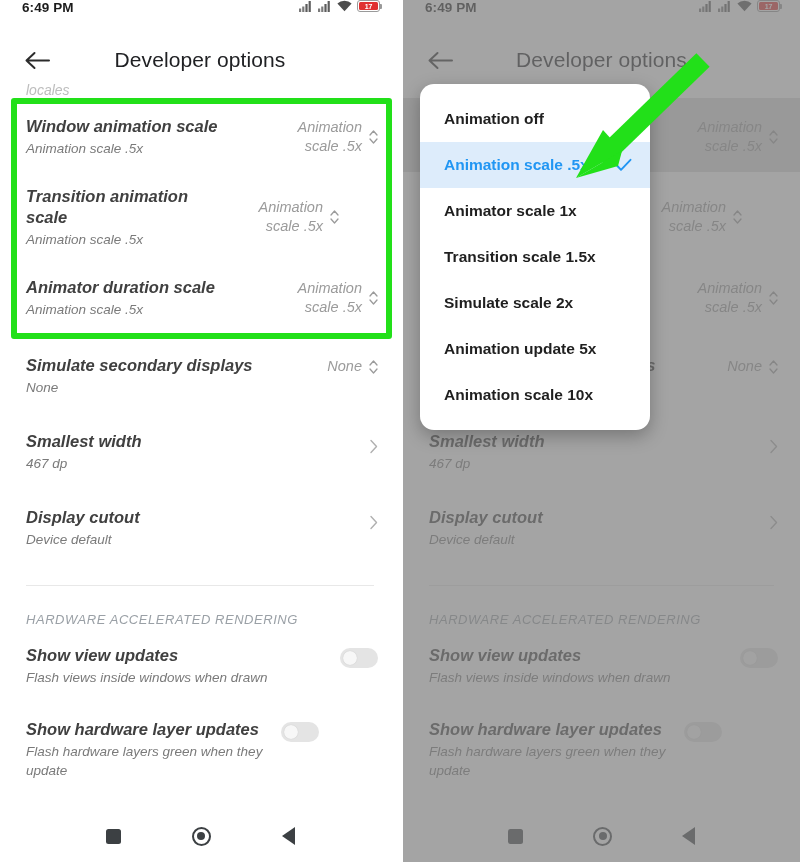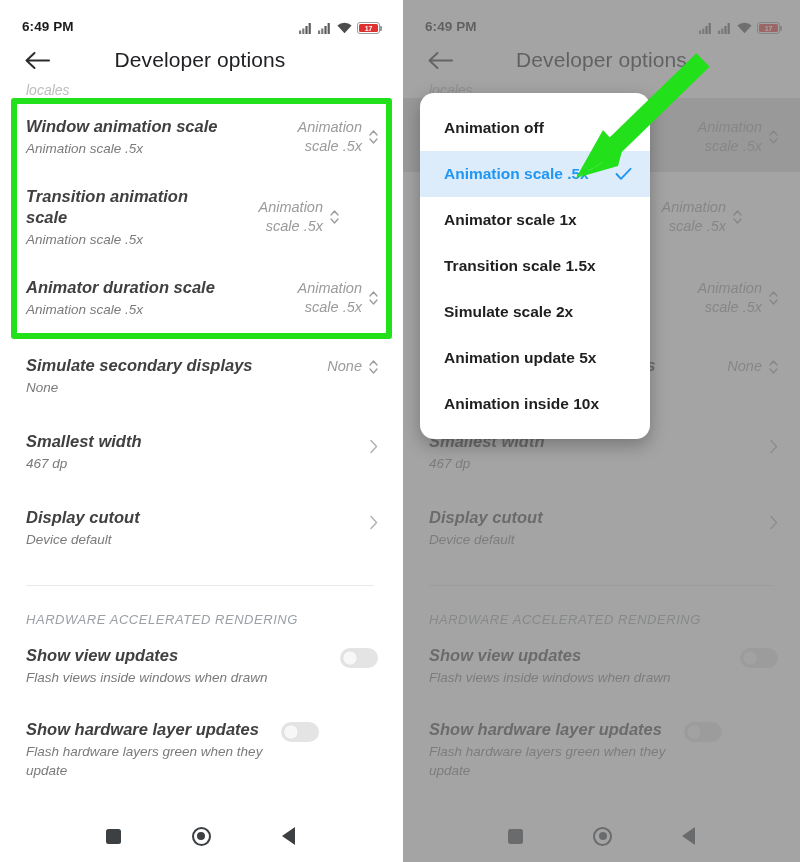--- a/index.html
+++ b/index.html
@@ -24,21 +24,21 @@
   .dimmer {
     position: absolute; inset: 0;
     background: rgba(125,125,125,0.70);
     z-index: 40;
     pointer-events: none;
   }
 
   
   .statusbar {
     height: 34px;
-    display: flex; align-items: flex-end; justify-content: space-between;
+    display: flex; align-items: flex-start; justify-content: space-between;
     padding: 0 20px 0 22px;
   }
   .clock { font-size: 13.5px; font-weight: bold; color: #1b1b1b; letter-spacing: .1px; }
   .status-icons { display: flex; align-items: center; gap: 5px; }
   .sig { display: block; }
   .wifi { display: block; }
   .battery {
     width: 23px; height: 12px;
     border: 1.4px solid #9a9a9a; border-radius: 3px;
     position: relative; display: flex; align-items: center; padding: 1px;
@@ -138,21 +138,21 @@
   .nav-back {
     width: 0; height: 0;
     border-top: 9px solid transparent;
     border-bottom: 9px solid transparent;
     border-right: 13px solid #3c4043;
   }
 
   
   .dialog {
     position: absolute;
-    left: 17px; top: 93px; width: 230px;
+    left: 17px; top: 84px; width: 230px;
     background: #ffffff;
     border-radius: 14px;
     padding: 12px 0 12px 0;
     box-shadow: 0 6px 18px rgba(0,0,0,.28);
     z-index: 60;
     overflow: hidden;
   }
   .opt {
     display: flex; align-items: center; justify-content: space-between;
     padding: 13px 18px 13px 24px;
@@ -489,21 +489,21 @@
       <div class="opt">
         <span>Transition scale 1.5x</span>
       </div>
       <div class="opt">
         <span>Simulate scale 2x</span>
       </div>
       <div class="opt">
         <span>Animation update 5x</span>
       </div>
       <div class="opt">
-        <span>Animation inside 10x</span>
+        <span>Animation scale 10x</span>
       </div>
     </div>
 
     <svg class="arrow-svg" width="400" height="862" viewBox="0 0 400 862">
       <g>
         <path d="M300 60 L197 160" stroke="#22e019" stroke-width="19" stroke-linecap="butt" fill="none"></path>
         <path d="M173 178 L200 130 L219 151 Z" fill="#22e019"></path>
         <path d="M173 178 L215 166 L219 151 Z" fill="#22e019"></path>
       </g>
     </svg>

